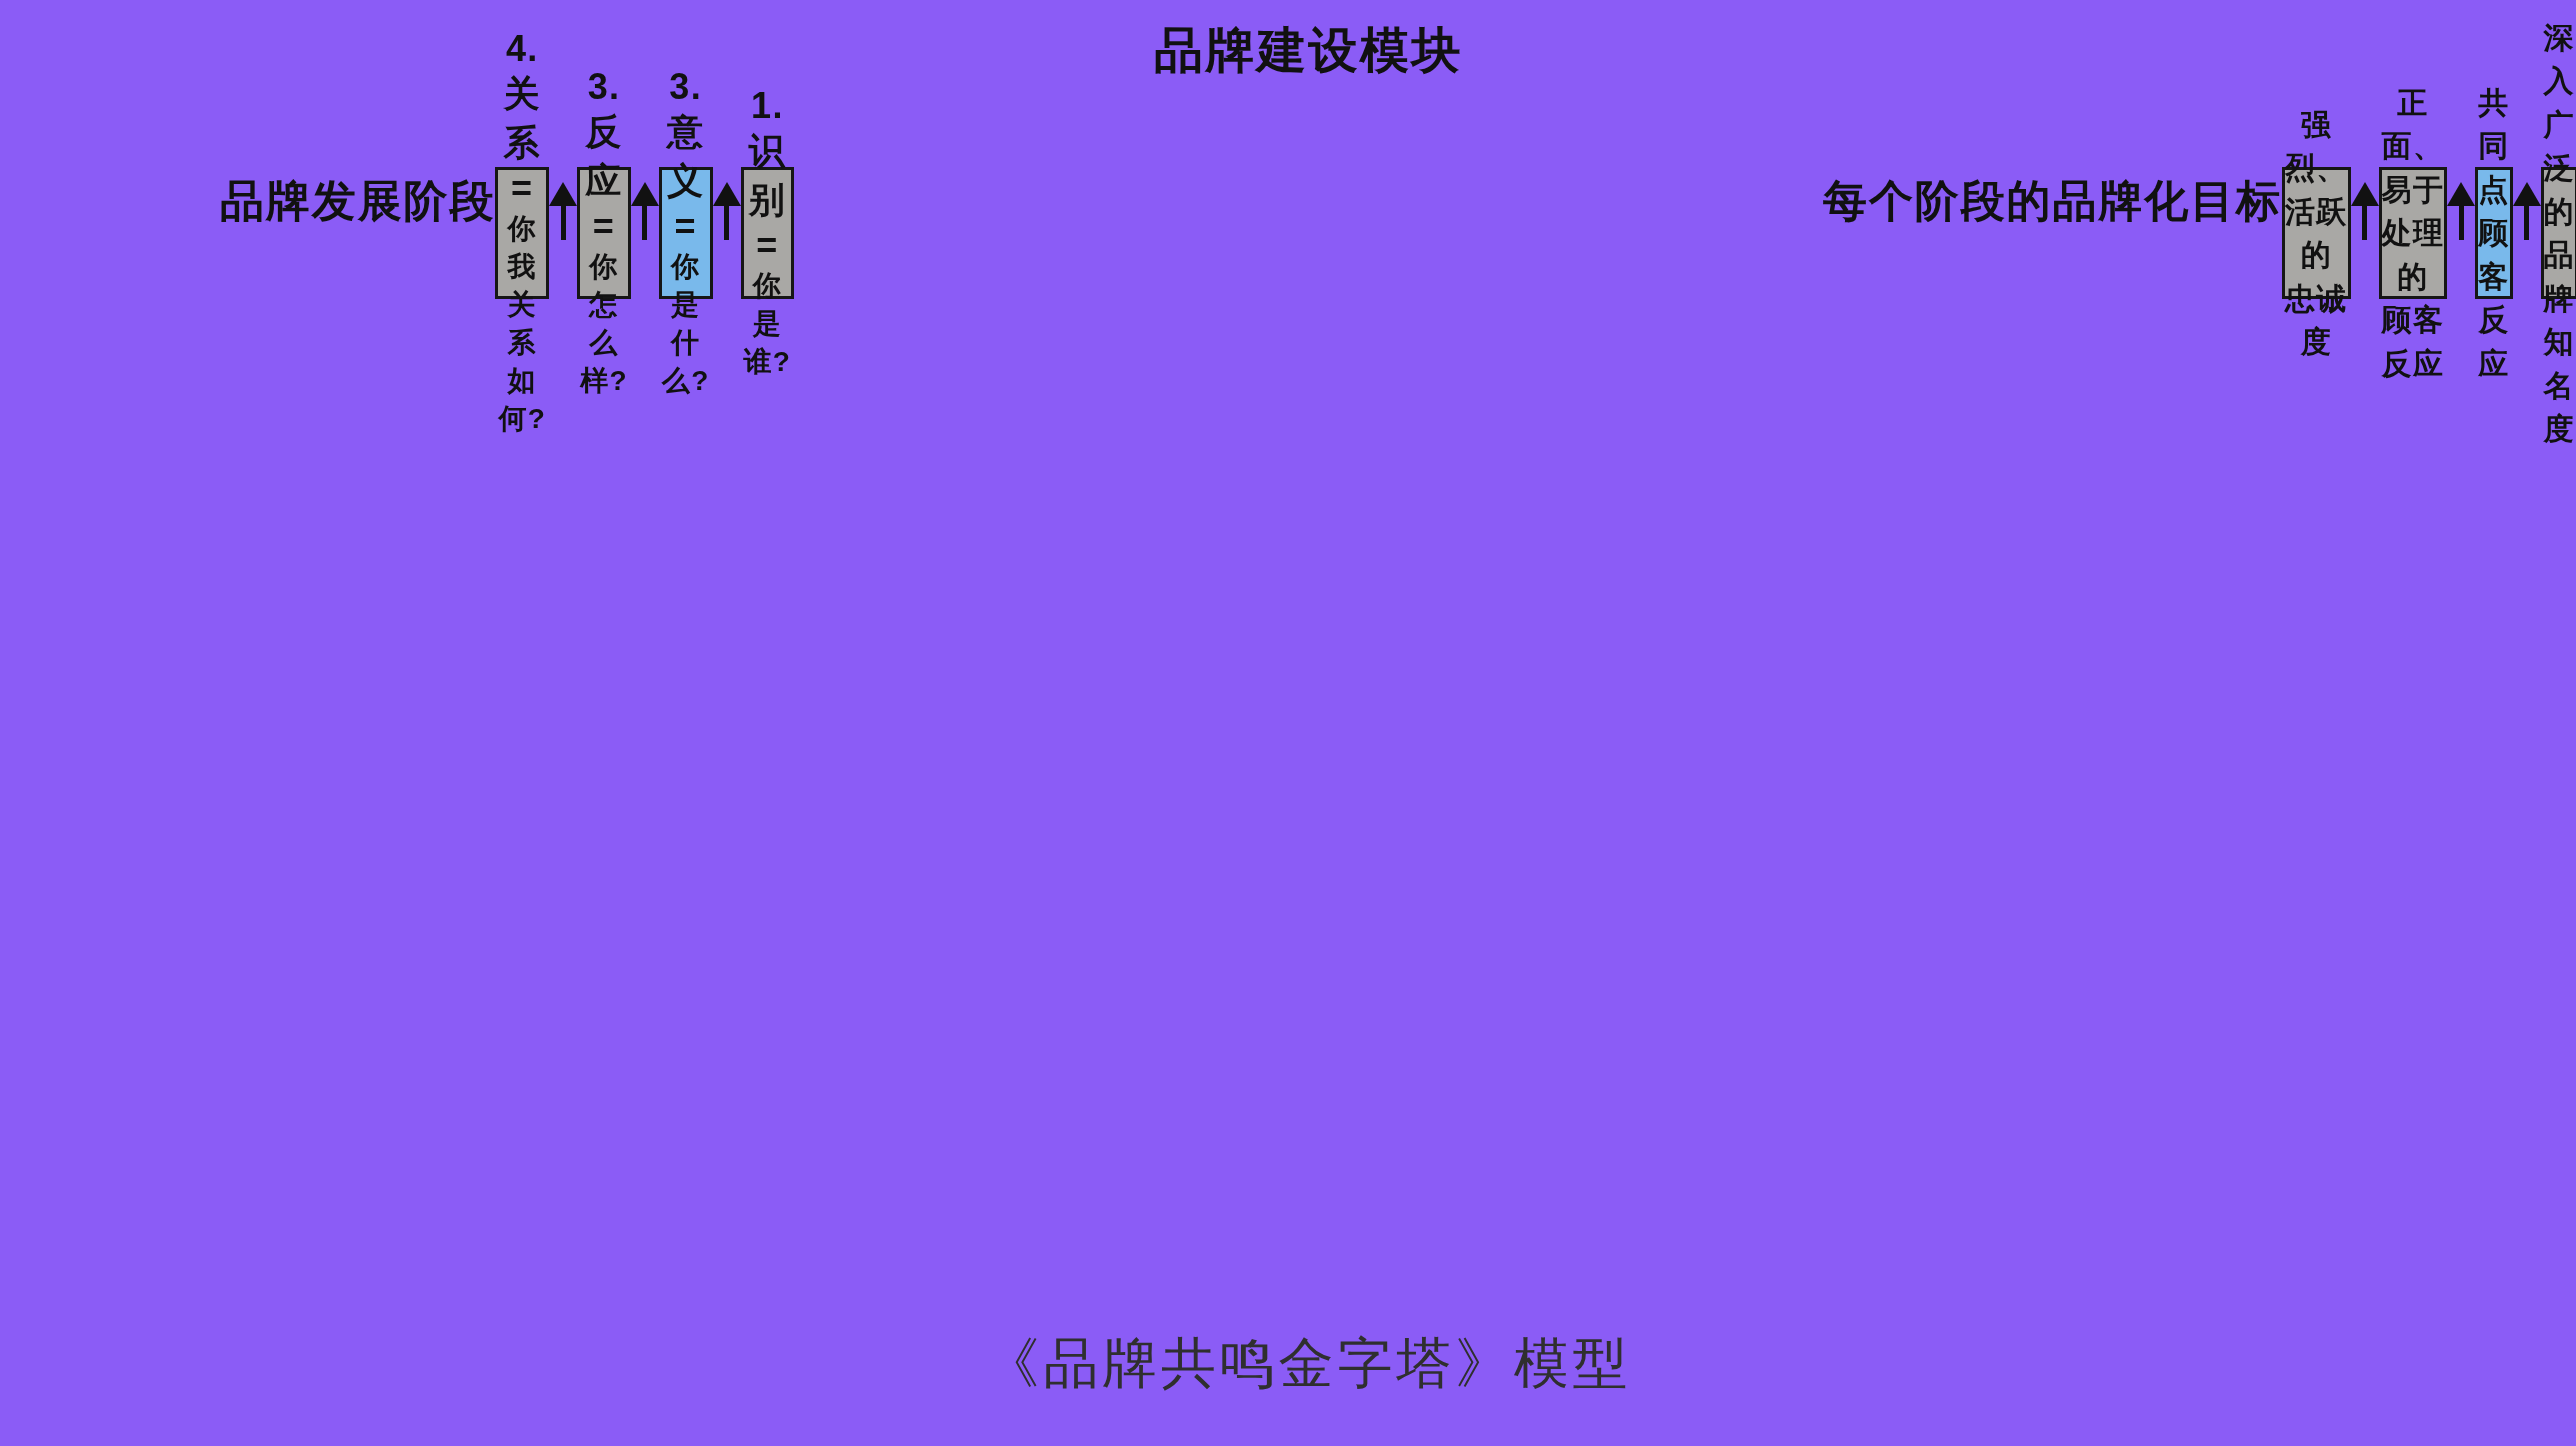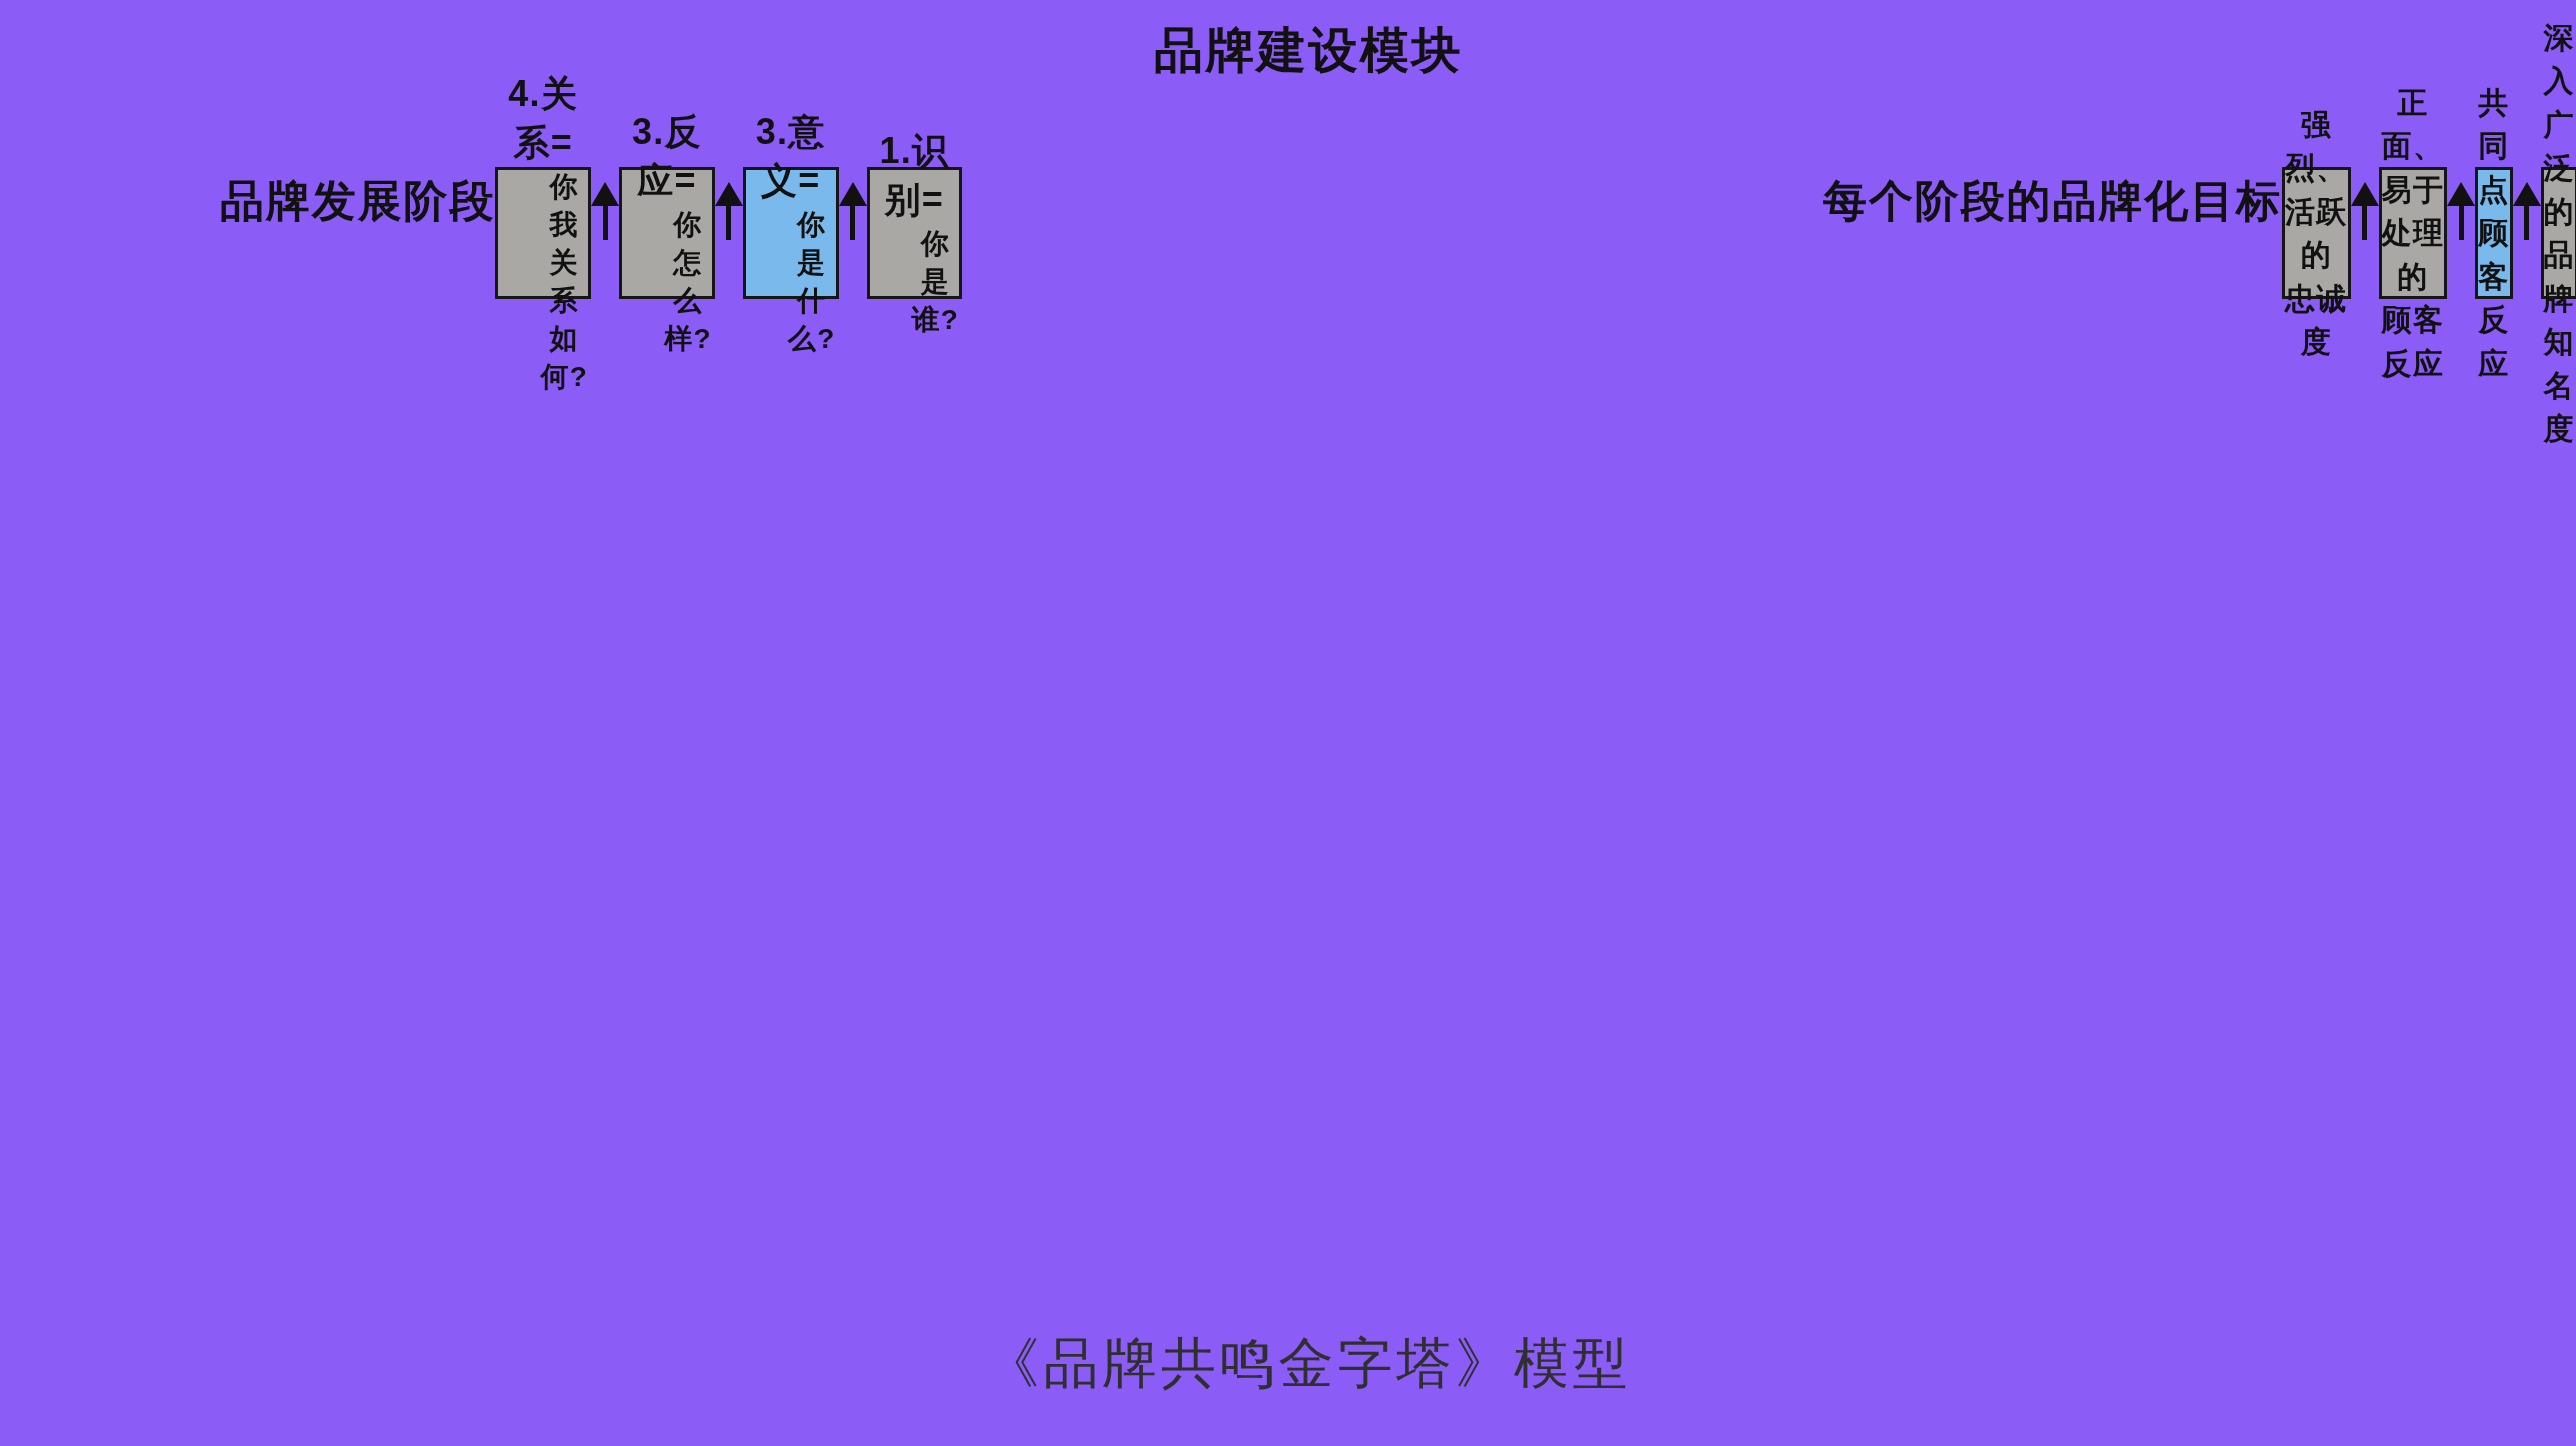--- a/index.html
+++ b/index.html
@@ -19,21 +19,21 @@
     font-size:44px;font-weight:bold;letter-spacing:1.9px;white-space:nowrap;
   }
   .col-right .col-header{width:704px;margin-left:-138px;}
   .stage-box{
     height:132px;box-sizing:border-box;border:3.8px solid #161616;background:#a9a8a5;
     display:flex;flex-direction:column;align-items:center;justify-content:center;
     text-align:center;
   }
   .stage-box.blue{background:#79b9eb;}
   .line1{font-size:36px;font-weight:bold;letter-spacing:1.3px;}
-  .line2{font-size:28px;font-weight:bold;letter-spacing:1.3px;margin-left:42px;}
+  .line2{font-size:28px;font-weight:bold;letter-spacing:1.3px;}
   .goal-line{font-size:30px;font-weight:bold;letter-spacing:1.3px;line-height:1.45;}
   .arrow{height:88px;display:flex;flex-direction:column;align-items:center;justify-content:center;}
   .arrow .head{width:0;height:0;border-left:14px solid transparent;border-right:14px solid transparent;border-bottom:24px solid #111111;}
   .arrow .stem{width:5px;height:34px;background:#111111;}
   .pyramid-wrap{position:absolute;left:912px;top:126px;width:786px;height:1163px;}
   .pyr-label{font-weight:bold;fill:#0e0e0e;}
   .caption{
     position:absolute;left:805px;top:1327px;width:1006px;text-align:center;
     font-size:55px;font-weight:400;color:#2f2f2f;letter-spacing:3.8px;
   }

